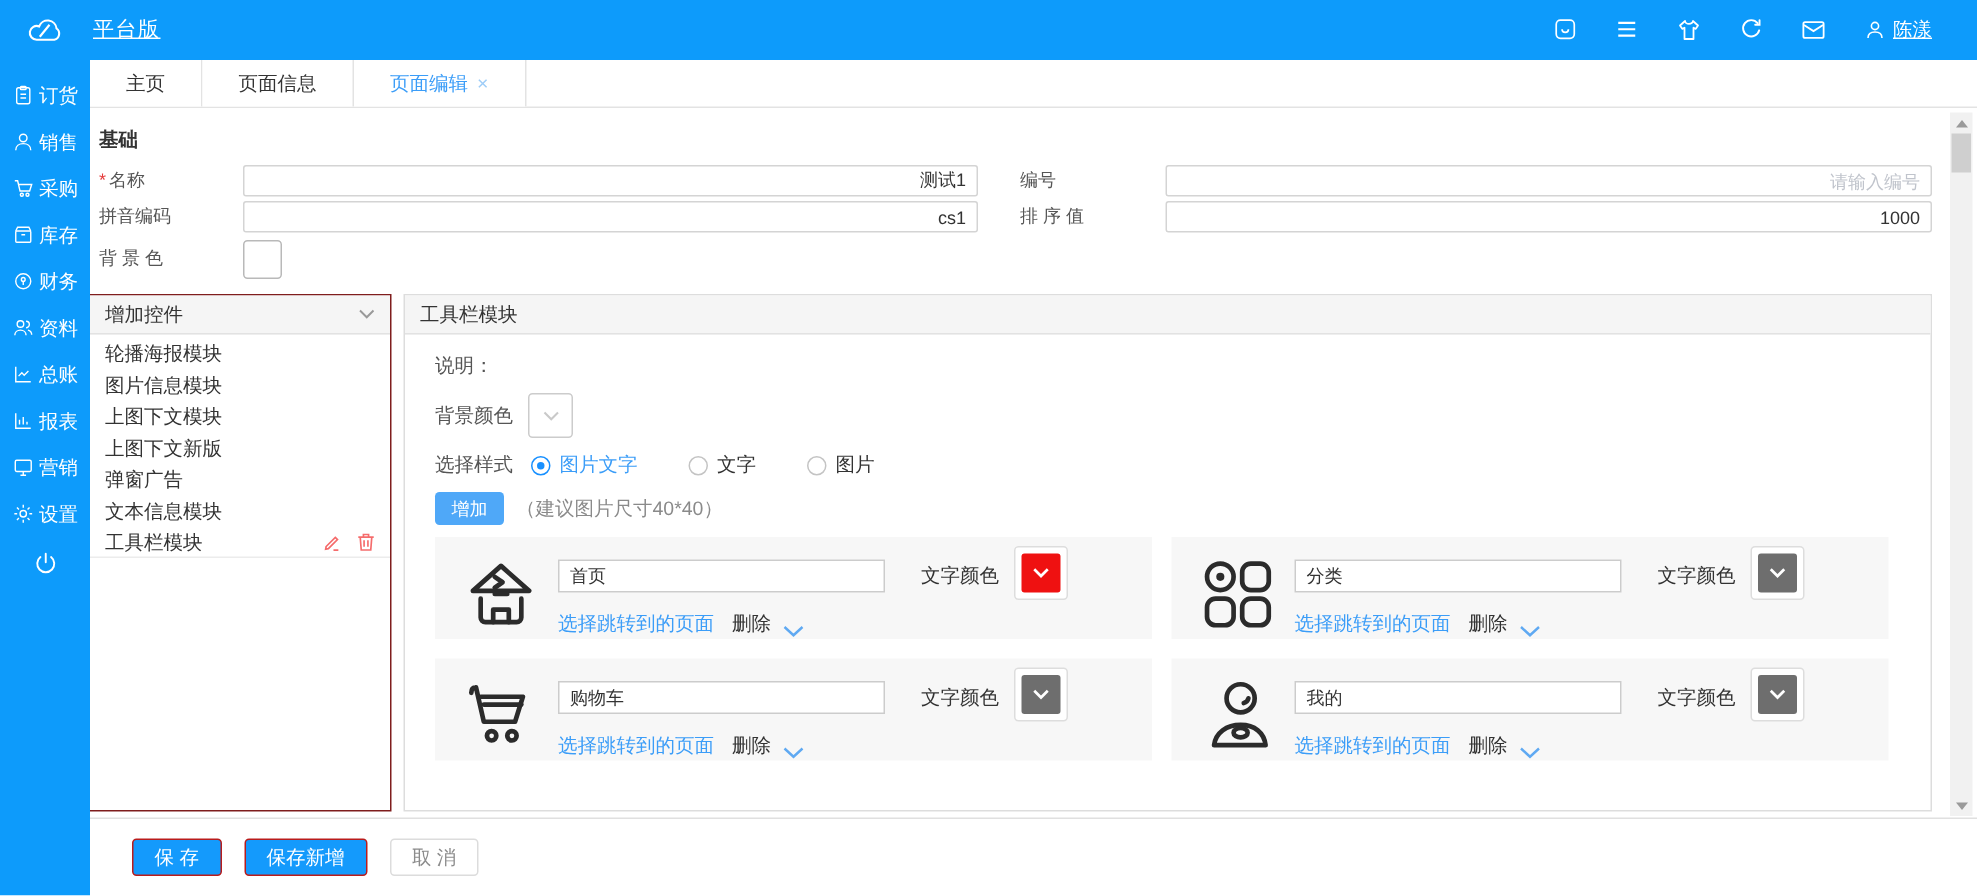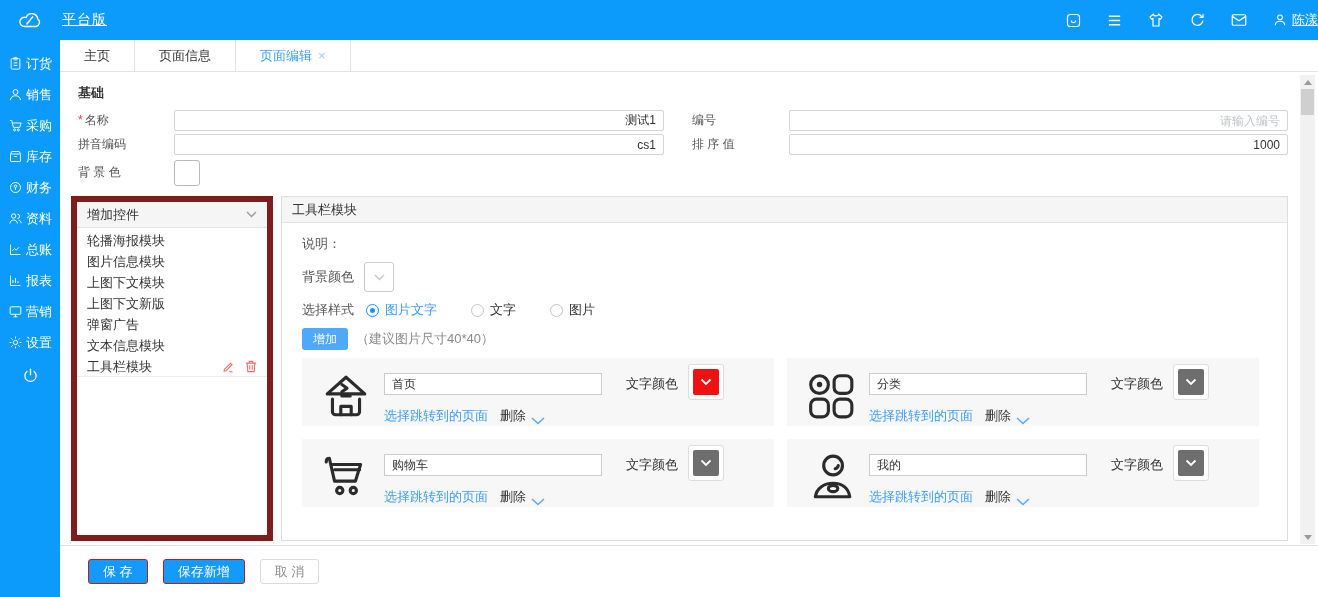--- a/index.html
+++ b/index.html
@@ -8,61 +8,61 @@
     font-family:"Liberation Sans","DejaVu Sans",sans-serif;
     font-size:13px; color:#333; background:#fff; overflow:hidden; position:relative;
   }
   svg { display:block; }
 
   
   .topbar { position:absolute; left:0; top:0; width:1318px; height:40px;
     background:#0d9bfb; display:flex; align-items:center; color:#fff; z-index:5;text-decoration:underline; }
   .topbar .logo-box { width:60px; display:flex; justify-content:center; }
   .topbar .app-title { font-size:14px; margin-left:2px; letter-spacing:1px; }
-  .topbar-right { margin-left:auto; display:flex; align-items:flex-end; gap:24px; }
+  .topbar-right { margin-left:auto; display:flex; align-items:flex-start; gap:24px; padding-right:30px; }
   .tb-icon { cursor:pointer; display:flex; align-items:center; }
   .tb-user { display:flex; align-items:center; gap:4px; font-size:13px; cursor:pointer; }
 
   
   .sidebar { position:absolute; left:0; top:40px; width:60px; height:557px;
     background:#0d9bfb; display:flex; flex-direction:column; align-items:center; padding-top:8px; }
   .side-item { width:82px; height:31px; display:flex; align-items:center; justify-content:center;
     gap:3px; color:#fff; font-size:13px; cursor:pointer; }
   .side-item .lbl { letter-spacing:0; }
   .side-power { margin-top:2px; }
 
   
   .main { position:absolute; left:60px; top:40px; width:1258px; height:557px; background:#fff; }
 
   .tabbar { height:32px; border-bottom:1px solid #e3e3e3; display:flex; align-items:stretch; background:#fff; }
   .tab { padding:12px 24px; display:flex; align-items:center; gap:6px; font-size:13px; color:#333;
     border-right:1px solid #e3e3e3; cursor:pointer; background:#fff; }
   .tab.active { color:#3b9df8; }
   .tab .close { color:#9ecdf8; font-size:13px; cursor:pointer; }
 
-  .content { position:absolute; left:0; top:32px; right:0; bottom:52px; padding:8px 30px 0 18px; overflow:hidden; }
+  .content { position:absolute; left:0; top:32px; right:0; bottom:52px; padding:8px 30px 0 6px; overflow:hidden; }
 
   .section-title { font-weight:bold; font-size:13px; color:#333; margin:4px 0 8px 0; }
 
   .form-row { display:flex; align-items:center; margin-bottom:3px; }
   .f-label { width:96px; font-size:12px; color:#555; flex:0 0 96px; }
   .f-label .req { color:#e53c3c; margin-right:2px; }
   .f-input { height:21px; border:1px solid #d4d4d4; border-radius:2px; font-size:12px; color:#333;
     padding:0 7px; font-family:"Liberation Sans","DejaVu Sans",sans-serif; outline:none;text-align:right; }
   .f-input::placeholder { color:#c0c4cc; }
   .inp-1 { width:490px; }
   .gap-col { width:28px; flex:0 0 28px; }
   .f-label2 { width:97px; flex:0 0 97px; font-size:12px; color:#555; }
   .inp-2 { flex:1; }
   .bg-swatch { width:26px; height:26px; background:#fff; border:1px solid #b9b9b9; border-radius:3px;
     margin-top:2px; cursor:pointer; }
 
   
   .panels { display:flex; gap:8px; margin:10px 0 0 -7px; height:345px; }
-  .mod-panel { width:202px; flex:0 0 202px; border:6px solid #7f1d1d; background:#fff; }
+  .mod-panel { width:202px; flex:0 0 202px; border:1px solid #7f1d1d; background:#fff; }
   .mod-head { height:26px; background:#f5f5f5; border-bottom:1px solid #e2e2e2; display:flex;
     align-items:center; justify-content:space-between; padding:0 10px; font-size:13px; color:#333; cursor:pointer; }
   .mod-list { padding-top:2px; }
   .mod-item { height:21px; line-height:21px; padding:0 10px; font-size:13px; color:#333; cursor:pointer;
     display:flex; align-items:center; }
   .mod-item.selected { border-bottom:1px solid #ececec; }
   .mod-item .tools { margin-left:auto; display:flex; gap:10px; align-items:center; }
   .mod-item .tools span { display:flex; cursor:pointer; }
 
   .tool-panel { flex:1; border:1px solid #ddd; background:#fff; display:flex; flex-direction:column; }

